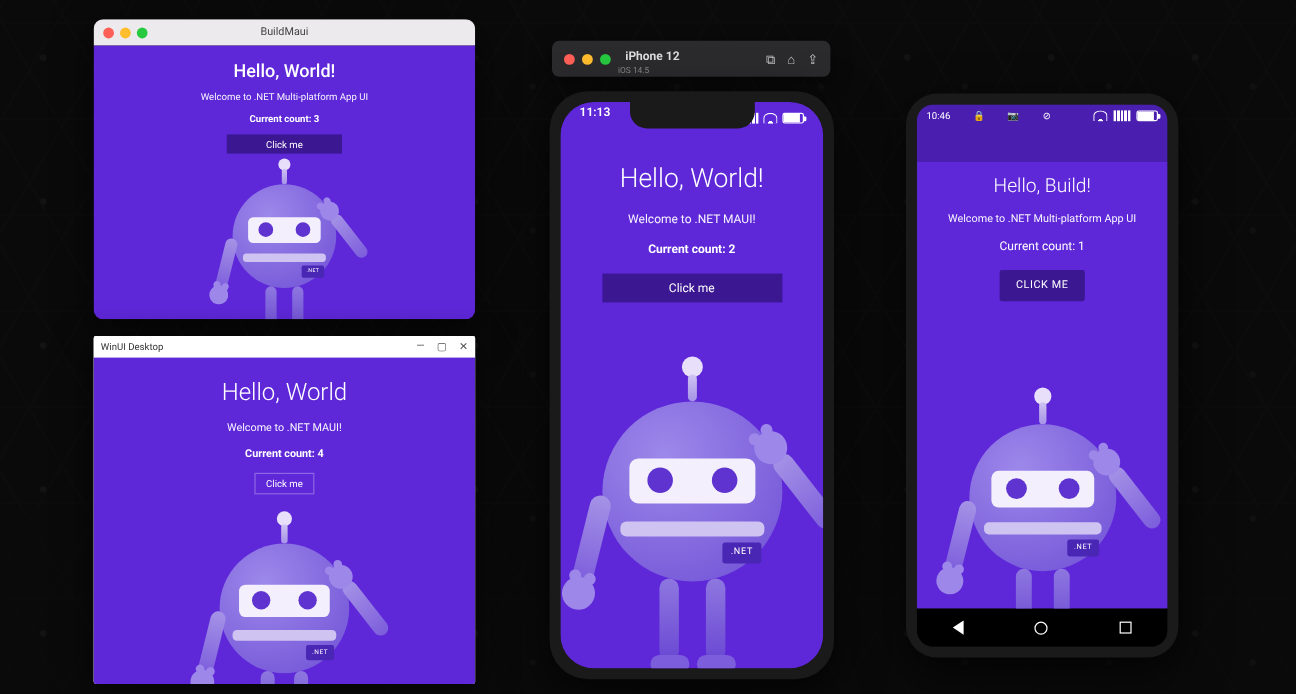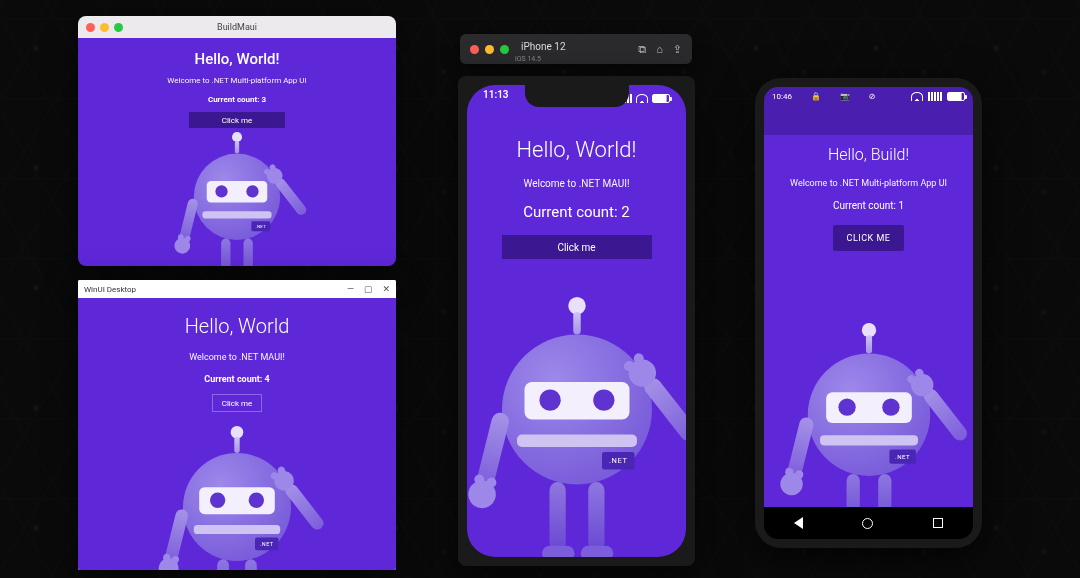--- a/index.html
+++ b/index.html
@@ -56,34 +56,34 @@
   .win-title .icons{display:flex;gap:10px;color:#555;font-size:9px}
   .winwin .app{height:337px}
   .winwin .hello{font-size:20px;margin-top:16px;font-weight:300}
   .winwin .welcome{font-size:9px;margin-top:14px}
   .winwin .count{font-size:9px;margin-top:12px;font-weight:700}
   .winwin .btn{width:50px;height:18px;margin-top:10px;font-size:8px;border:1px solid rgba(255,255,255,.3);background:#5e27d8}
   .winwin .bot{top:128px;transform:scale(.9)}
 
   
   .simbar{position:absolute;left:460px;top:34px;width:232px;height:30px;background:#2b2b2e;border-radius:6px;display:flex;align-items:center;padding:0 10px;gap:6px;color:#ddd;box-shadow:0 4px 16px rgba(0,0,0,.5)}
-  .simbar .device{font-size:10px;font-weight:400;margin-left:6px}
+  .simbar .device{font-size:10px;font-weight:700;margin-left:6px}
   .simbar .os{font-size:7px;color:#888;display:block;margin-top:1px}
   .simbar .right{margin-left:auto;display:flex;gap:10px;font-size:11px;color:#bbb}
 
   
-  .iphone{position:absolute;left:458px;top:76px;width:237px;height:490px;background:#1a1a1a;border-radius:8px;padding:9px;box-shadow:0 12px 40px rgba(0,0,0,.7)}
+  .iphone{position:absolute;left:458px;top:76px;width:237px;height:490px;background:#1a1a1a;border-radius:32px;padding:9px;box-shadow:0 12px 40px rgba(0,0,0,.7)}
   .iphone .screen{width:100%;height:100%;border-radius:28px;overflow:hidden;position:relative}
   .iphone .notch{position:absolute;top:0;left:50%;transform:translateX(-50%);width:104px;height:22px;background:#1a1a1a;border-radius:0 0 14px 14px;z-index:5}
   .iphone .status{position:absolute;top:4px;left:0;right:0;height:18px;display:flex;justify-content:space-between;padding:0 16px;font-size:10px;color:#fff;z-index:4;font-weight:600}
   .iphone .status .r{display:flex;gap:4px;align-items:center}
   .iphone .app{height:100%;padding-top:44px}
   .iphone .hello{font-size:22px;margin-top:8px}
   .iphone .welcome{font-size:10px;margin-top:16px}
-  .iphone .count{font-size:15px;margin-top:14px;font-weight:400}
+  .iphone .count{font-size:10px;margin-top:14px;font-weight:700}
   .iphone .btn{width:150px;height:24px;margin-top:14px;font-size:10px}
   .iphone .bot{top:212px;transform:scale(1.25)}
 
   
   .sig{display:inline-block;width:14px;height:9px;background:linear-gradient(to right,#fff 2px,transparent 2px 3px,#fff 3px 5px,transparent 5px 6px,#fff 6px 8px,transparent 8px 9px,#fff 9px 11px,transparent 11px 12px,#fff 12px)}
   .wifi{display:inline-block;width:12px;height:9px;background:radial-gradient(circle at 50% 100%,#fff 2px,transparent 2px);position:relative}
   .wifi::before{content:"";position:absolute;inset:0;border:1.5px solid #fff;border-radius:50% 50% 0 0;border-bottom:none}
   .batt{display:inline-block;width:18px;height:9px;border:1px solid #fff;border-radius:2px;position:relative;background:linear-gradient(#fff,#fff) left/85% 100% no-repeat}
   .batt::after{content:"";position:absolute;right:-3px;top:2px;width:2px;height:4px;background:#fff;border-radius:0 1px 1px 0}
 

